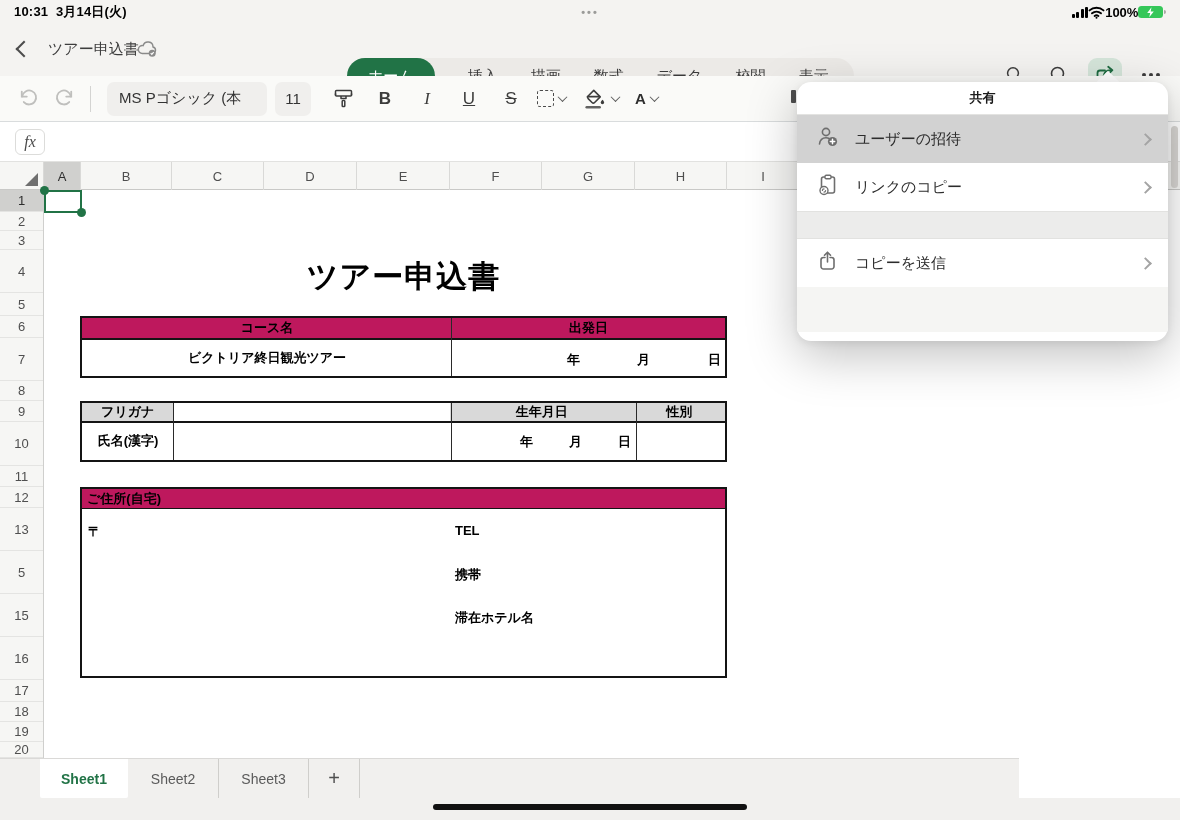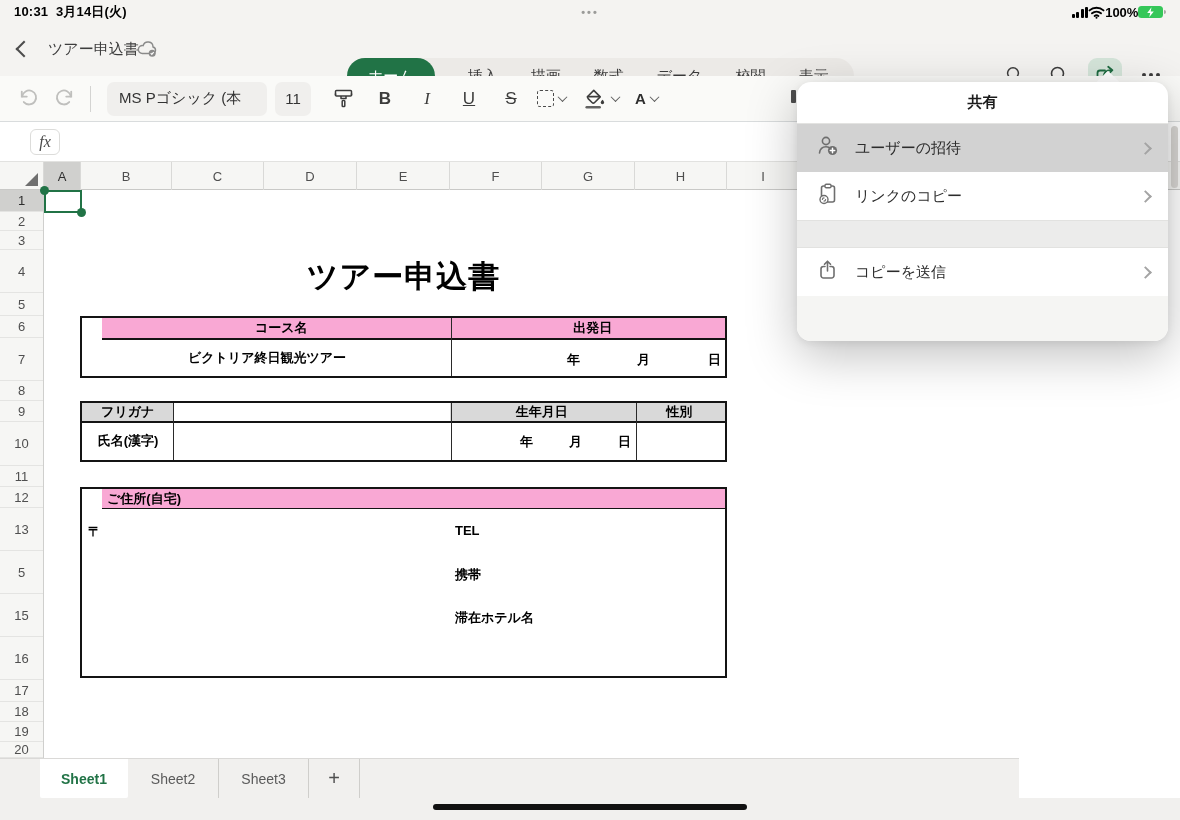--- a/index.html
+++ b/index.html
@@ -52,21 +52,21 @@
   .s { text-decoration:line-through; }
   .dash-sq { width:17px; height:17px; border:1.6px dashed #4a4a4a; border-radius:3px; }
   .cdown { width:7px; height:7px; border-right:1.7px solid #5f5f5f; border-bottom:1.7px solid #5f5f5f;
     transform:rotate(45deg) translate(-1px,-1px); margin-left:5px; }
   .fontcolor-A { font-size:15px; font-weight:bold; color:#2e2e2e; line-height:13px; text-align:center; }
   .fontcolor-bar { width:16px; height:4.5px; background:#111; margin-top:2px; }
   .clipped-frag { position:absolute; left:791px; top:90px; width:5px; height:13px; background:#4f4f4f; border-radius:1px; }
 
   
   .formulabar { position:absolute; left:0; top:122px; width:1180px; height:40px; background:#fff; border-bottom:1px solid #e2e2e0; }
-  .fx-box { position:absolute; left:30px; top:7px; width:30px; height:26px; border:1px solid #dcdcda; border-radius:6px;
+  .fx-box { position:absolute; left:15px; top:7px; width:30px; height:26px; border:1px solid #dcdcda; border-radius:6px;
     display:flex; align-items:center; justify-content:center;
     font-family:"Liberation Serif","DejaVu Serif",serif; font-style:italic; font-size:16px; color:#4a4a4a; cursor:pointer; }
   .formula-input { position:absolute; left:56px; top:7px; right:16px; height:26px; font-size:14px; color:#222; }
 
   
   .colheaders { position:absolute; left:0; top:162px; width:1180px; height:28px; background:#f6f6f4;
     border-bottom:1px solid #c9c9c7; display:flex; }
   .corner { width:44px; height:28px; position:relative; border-right:1px solid #d9d9d7; cursor:pointer; }
   .corner-tri { position:absolute; right:5px; bottom:4px; width:0; height:0;
     border-bottom:13px solid #6f6f6f; border-left:13px solid transparent; }
@@ -78,41 +78,41 @@
   .rh { display:flex; align-items:center; justify-content:center; font-size:13px; color:#4f4f4f;
     border-bottom:1px solid #e4e4e2; cursor:pointer; }
   .rh.sel { background:#d0d0ce; color:#2e2e2e; }
   .selbox { position:absolute; left:44px; top:190px; width:38px; height:23px; border:2px solid #217346; z-index:3; }
   .handle { position:absolute; width:9px; height:9px; border-radius:50%; background:#217346; }
 
   
   .form-title { position:absolute; left:80px; top:256px; width:647px; text-align:center;
     font-size:31px; font-weight:bold; color:#000; letter-spacing:1px; }
   .ftable { position:absolute; border:2px solid #141414; background:#fff; }
-  .fhead { background:#f9a8d4; border-bottom:2px solid #141414; display:flex;margin-left:20px; }
+  .fhead { background:#be185d; border-bottom:2px solid #141414; display:flex; }
   .fcell { font-size:13px; font-weight:bold; color:#000; display:flex; align-items:center; justify-content:center; }
   .vline { position:absolute; top:0; bottom:0; width:1px; background:#2a2a2a; }
   .abslbl { position:absolute; font-size:13px; font-weight:bold; color:#000; white-space:nowrap; }
 
   
   .sheetbar { position:absolute; left:0; top:758px; width:1019px; height:40px; background:#f1f0ee; border-top:1px solid #dad9d7; display:flex; }
   .stab { width:90px; display:flex; align-items:center; justify-content:center; font-size:14px; color:#5a5a5a; cursor:pointer; }
   .stab.active { width:88px; margin-left:40px; background:#fff; color:#217346; font-weight:bold; border-radius:0 0 2px 2px; }
   .stab.bl { border-left:1px solid #cfcecb; }
   .addtab { width:52px; display:flex; align-items:center; justify-content:center; font-size:20px; color:#4f4f4f;
     border-left:1px solid #cfcecb; border-right:1px solid #cfcecb; cursor:pointer; }
   .homebar-area { position:absolute; left:0; top:798px; width:1180px; height:22px; background:#f1f0ee; }
   .home-indicator { position:absolute; left:433px; top:6px; width:314px; height:6px; background:#111; border-radius:3px; cursor:pointer; }
 
   
   .pop-caret { position:absolute; left:1100px; top:74px; width:16px; height:16px; background:#fff; transform:rotate(45deg); z-index:29; }
   .popover { position:absolute; left:797px; top:82px; width:371px; height:259px; background:#fff; border-radius:14px;
     box-shadow:0 14px 50px rgba(0,0,0,.25), 0 2px 8px rgba(0,0,0,.08); z-index:30; overflow:hidden; }
-  .pop-header { height:42px; display:flex; align-items:center; justify-content:center;
-    font-size:15px; font-weight:bold; color:#1c1c1c; border-bottom:1px solid #e3e3e1; }
+  .pop-header { height:33px; display:flex; align-items:center; justify-content:center;
+    font-size:13px; font-weight:bold; color:#1c1c1c; border-bottom:1px solid #e3e3e1; }
   .pop-item { height:48px; display:flex; align-items:center; padding:0 18px; cursor:pointer; background:#fff; }
   .pop-item.hl { background:#d2d2d2; }
   .pop-item .lbl { font-size:15px; color:#2c2c2c; margin-left:14px; flex:1; }
   .chev-r { width:9px; height:9px; border-right:2px solid #a4a4a4; border-bottom:2px solid #a4a4a4; transform:rotate(-45deg); }
   .pop-gap { height:28px; background:#ececeb; border-top:1px solid #e2e2e0; border-bottom:1px solid #e2e2e0; }
   .pop-footer { height:45px; background:#f5f5f3; }
   .scroll-thumb { position:absolute; left:1171px; top:126px; width:7px; height:62px; background:#d8d6d3; border-radius:3.5px; z-index:4; cursor:pointer; }
 </style>
 </head>
 <body>

